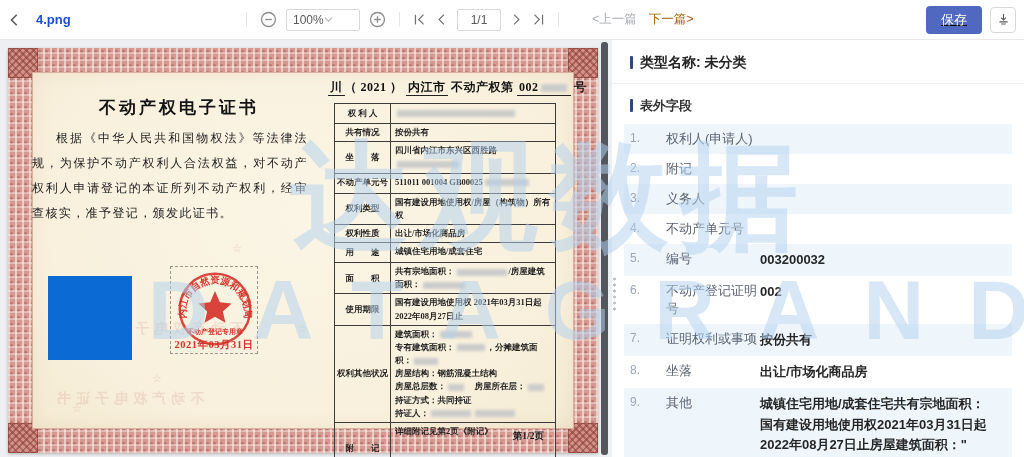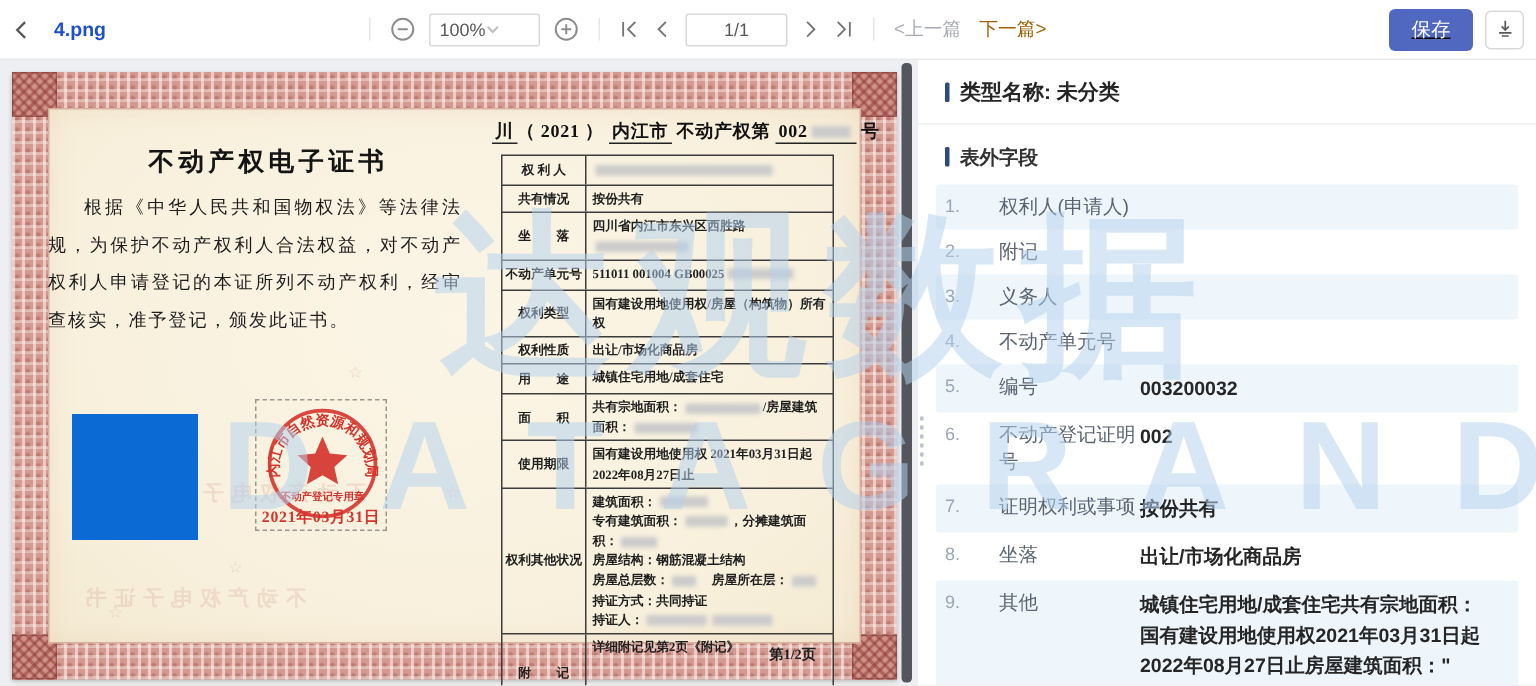--- a/index.html
+++ b/index.html
@@ -10,21 +10,21 @@
   .topbar { height:40px; display:flex; align-items:center; background:#fff;
     border-bottom:1px solid #e7e9ec; padding:0 8px; position:relative; z-index:60; }
   .tb-left { display:flex; align-items:center; gap:14px; width:225px; }
   .icon-btn-plain { display:flex; align-items:center; justify-content:center; cursor:pointer; }
   .file-name { font-size:13px; font-weight:700; color:#1d4ed8; }
   .tb-divider { width:1px; height:15px; background:#e4e6e9; margin:0 13px; }
   .tb-group { display:flex; align-items:center; gap:9px; }
   .zoom-box { width:74px; height:22px; border:1px solid #d9d9d9; border-radius:2px;
     display:flex; align-items:center; padding:0 6px;
     font-size:12px; color:#595959; cursor:pointer; background:#fff; }
-  .page-box { width:68px; height:22px; border:1px solid #d9d9d9; border-radius:2px;
+  .page-box { width:44px; height:22px; border:1px solid #d9d9d9; border-radius:2px;
     text-align:center; font-size:12px; color:#595959; outline:none; background:#fff;
     font-family:inherit; }
   .nav-prev { font-size:12.5px; color:#a9adb3; cursor:default; }
   .nav-next { font-size:12.5px; color:#a16207; cursor:pointer; }
   .tb-right { margin-left:auto; display:flex; align-items:center; gap:8px;text-decoration:underline; }
   .save-btn { background:#5068bf; color:#fff; font-size:13px; border:none;
     border-radius:4px; padding:5px 15px; cursor:pointer; font-family:inherit; }
   .dl-btn { width:26px; height:26px; border:1px solid #d9d9d9; border-radius:4px;
     background:#fff; display:flex; align-items:center; justify-content:center; cursor:pointer; }
 
@@ -167,21 +167,21 @@
     </span>
     <span class="icon-btn-plain">
       <svg width="13" height="13" viewBox="0 0 16 16" fill="none" stroke="#737373" stroke-width="1.5">
           <path d="M13 2v12M3 2l6 6-6 6"></path>
         </svg>
     </span>
   </div>
 
   <span class="tb-divider"></span>
 
-  <div class="tb-group" style="gap:12px;">
+  <div class="tb-group" style="gap:12px;margin-left:20px;">
     <span class="nav-prev">&lt;上一篇</span>
     <span class="nav-next">下一篇&gt;</span>
   </div>
 
   <div class="tb-right">
     <button class="save-btn">保存</button>
     <span class="dl-btn">
       <svg width="15" height="15" viewBox="0 0 20 20" fill="none" stroke="#595959" stroke-width="1.5">
         <path d="M10 2.5v8M6.8 7.5L10 10.7l3.2-3.2"></path>
           <path d="M4.5 13.2h11M7 16h6"></path>

